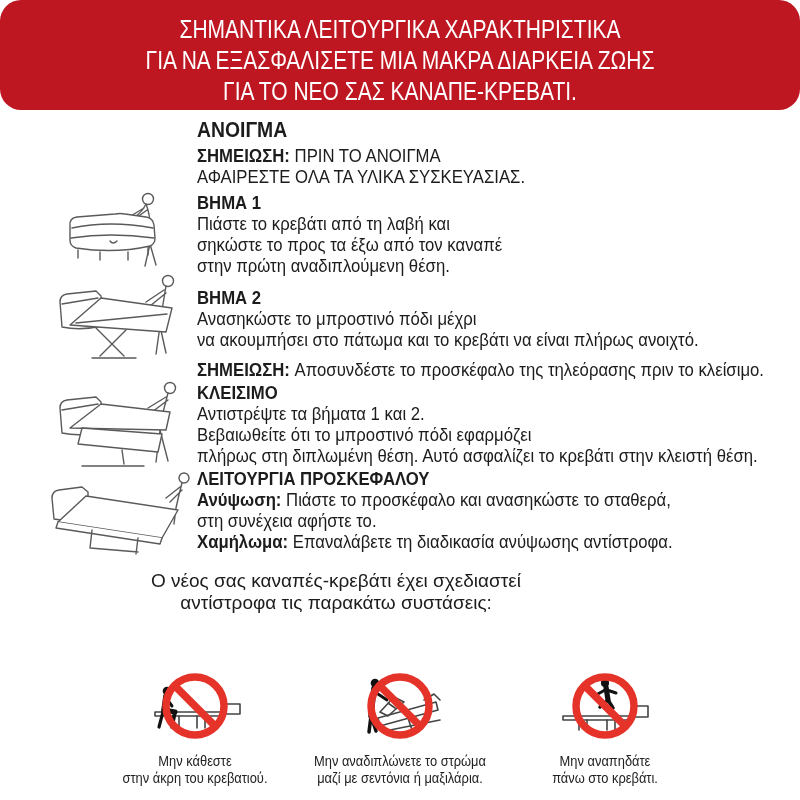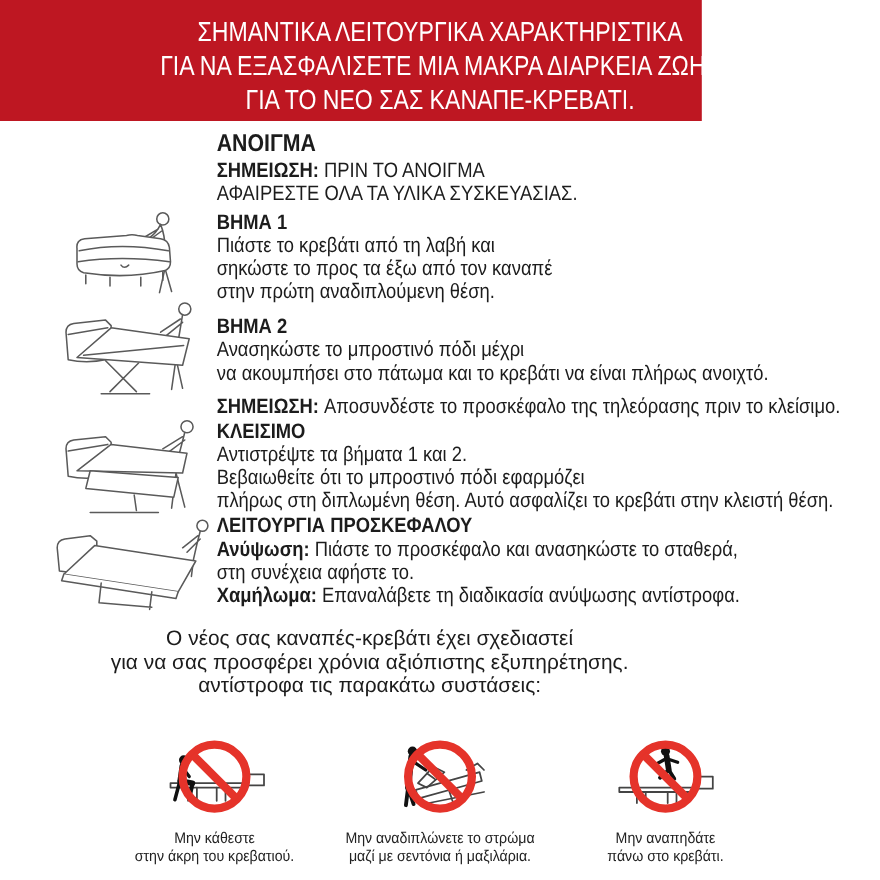--- a/index.html
+++ b/index.html
@@ -1,20 +1,20 @@
 <!DOCTYPE html>
 <html><head>
 <meta charset="utf-8">
 <style>
   html,body{margin:0;padding:0;background:#ffffff;}
   body{width:800px;height:800px;position:relative;overflow:hidden;
        font-family:"Liberation Sans",sans-serif;color:#1c1c1c;}
   .abs{position:absolute;}
   
-  .header{left:0;top:0;width:638px;height:110px;background:#be1722;}
+  .header{left:0;top:0;width:800px;height:110px;background:#be1722;border-radius:21px;}
   .header-text{width:800px;padding-top:14px;text-align:center;color:#ffffff;
       font-size:25px;line-height:31px;font-weight:400;
       transform:scaleX(0.84);transform-origin:50% 0;}
   
   .main-col{left:197px;top:117px;width:660px;
       transform:scaleX(0.88);transform-origin:0 0;}
   .title{font-size:22px;line-height:26px;font-weight:bold;}
   .ln{font-size:19px;line-height:21px;}
   .hd{font-size:19px;line-height:21px;font-weight:bold;}
   .b{font-weight:bold;}
@@ -117,21 +117,20 @@
   <div class="ln">πλήρως στη διπλωμένη θέση. Αυτό ασφαλίζει το κρεβάτι στην κλειστή θέση.</div>
 
   <div class="hd mt2">ΛΕΙΤΟΥΡΓΙΑ ΠΡΟΣΚΕΦΑΛΟΥ</div>
   <div class="ln"><span class="b">Ανύψωση: </span><span>Πιάστε το προσκέφαλο και ανασηκώστε το σταθερά,</span></div>
   <div class="ln">στη συνέχεια αφήστε το.</div>
   <div class="ln"><span class="b">Χαμήλωμα: </span><span>Επαναλάβετε τη διαδικασία ανύψωσης αντίστροφα.</span></div>
 </div>
 
 <div class="abs care">
   <div class="ln">Ο νέος σας καναπές-κρεβάτι έχει σχεδιαστεί</div>
-  <div class="ln">για να σας προσφέρει χρόνια αξιόπιστης εξυπηρέτησης.</div>
   <div class="ln">αντίστροφα τις παρακάτω συστάσεις:</div>
 </div>
 
 <div class="abs ill" style="left:145px;top:670px;">
   <svg width="100" height="76" viewBox="0 0 100 76">
     <g stroke="#444" stroke-width="1.6" fill="none" stroke-linecap="round" stroke-linejoin="round">
       <path d="M10,42 L80,42 M80,42 L80,34 L95,34 L95,44 L81,44 M10,46 L80,46 M10,42 L10,46"></path>
       <path d="M26,46 L26,58 M34,46 L34,58 M52,46 L52,58 M60,46 L60,58"></path>
     </g>
     <g stroke="#111" fill="#111" stroke-linecap="round">

